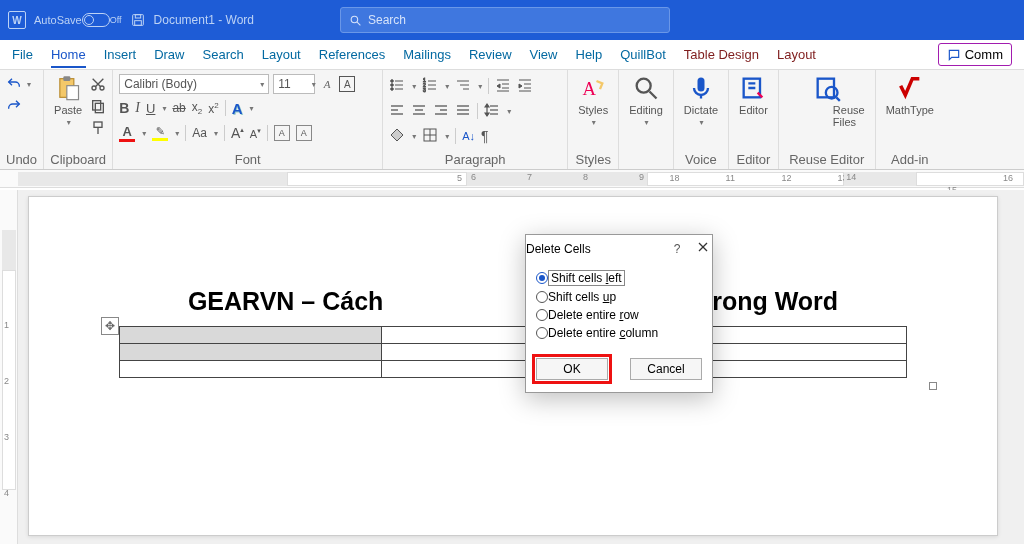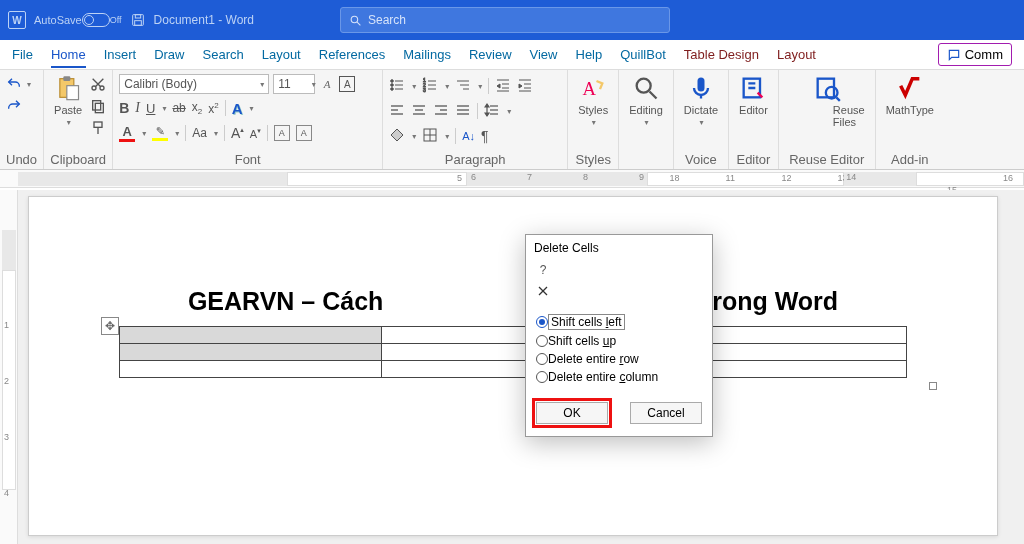--- a/index.html
+++ b/index.html
@@ -197,24 +197,23 @@
   .dialog {
     position:absolute;
     left:525px; top:234px;
     width:188px;
     background:#fff;
     border:1px solid #999;
     box-shadow: 0 6px 24px rgba(0,0,0,0.25);
     font-size:12px;
   }
   .dlg-title {
-    display:flex; align-items:flex-start;
-    padding:6px 8px;
+    display:flex; align-items:flex-end;
+    padding:6px 0;
     gap:8px;
-    flex-direction:column;
   }
   .dlg-title .t { flex:1; }
   .dlg-title .help, .dlg-title .close { width:18px; text-align:center; color:#555; cursor:default;}
   .dlg-body { padding:6px 10px 10px 10px; }
   .radio-row { display:flex; align-items:center; padding:2px 0; }
   .radio {
     width:12px; height:12px; border:1.3px solid #555; border-radius:50%;
     display:inline-flex; align-items:center; justify-content:center;
   }
   .radio.sel::after { content:''; width:6px; height:6px; background:#1a56c9; border-radius:50%; }

